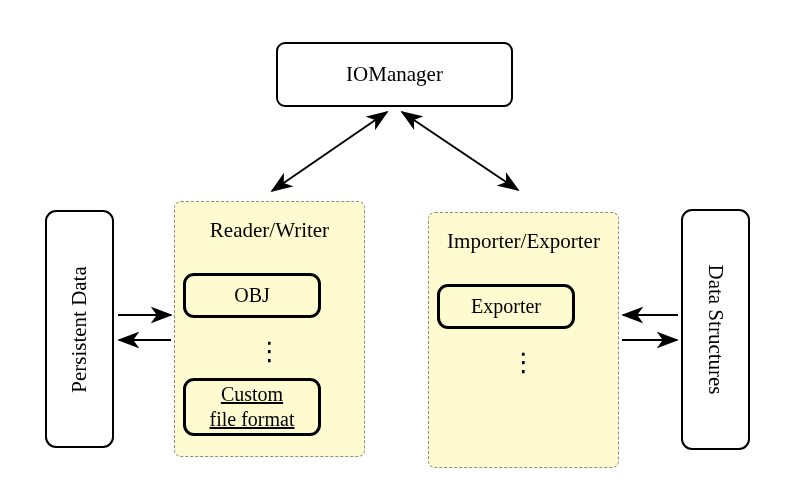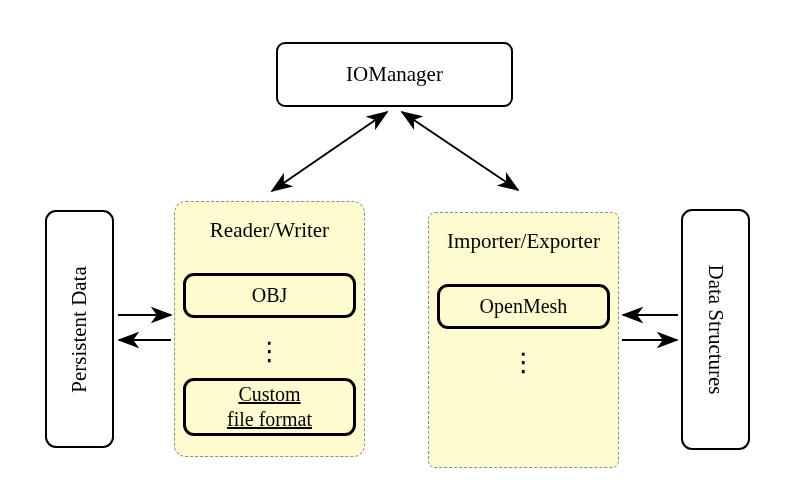--- a/index.html
+++ b/index.html
@@ -36,32 +36,32 @@
   .rot-ccw { transform: rotate(-90deg); }
   .rot-cw { transform: rotate(90deg); }
   .panel {
     position: absolute;
     box-sizing: border-box;
     width: 191px; height: 256px;
     background: #FDFBCF;
     border: 1.6px dashed #8c8c8c;
     border-radius: 7px;
   }
-  .panel-left { left: 174px; top: 201px; border-radius: 12px; }
+  .panel-left { left: 174px; top: 201px; }
   .panel-right { left: 428px; top: 212px; }
   .panel-title {
     position: absolute;
     left: 0; right: 0; top: 16px;
     text-align: center;
     font-size: 21px;
   }
   .inner-box {
     position: absolute;
     box-sizing: border-box;
-    left: 8px; width: 173px;
+    left: 8px; width: 138px;
     background: #FDFBCF;
     border: 3px solid #000;
     border-radius: 11px;
     display: flex;
     align-items: center;
     justify-content: center;
     text-align: center;
     font-size: 20px;
     line-height: 25px;
     white-space: pre-line;
@@ -109,21 +109,21 @@
     <div class="dots">⋮</div>
     <div class="inner-box inner-bottom">
       <span>Custom
 file format</span>
     </div>
   </div>
 
   <div class="panel panel-right">
     <div class="panel-title">Importer/Exporter</div>
     <div class="inner-box inner-top">
-      <span>OpenMesh</span>
+      <span>Exporter</span>
     </div>
     <div class="dots">⋮</div>
   </div>
 
   <svg class="arrows" width="800" height="489" viewBox="0 0 800 489">
     <defs>
       <marker id="ah" viewBox="0 0 12 9" refX="11" refY="4.5" markerWidth="11" markerHeight="9" orient="auto-start-reverse">
         <path d="M0,0 L12,4.5 L0,9 L3.2,4.5 Z" fill="#000"></path>
       </marker>
     </defs>

